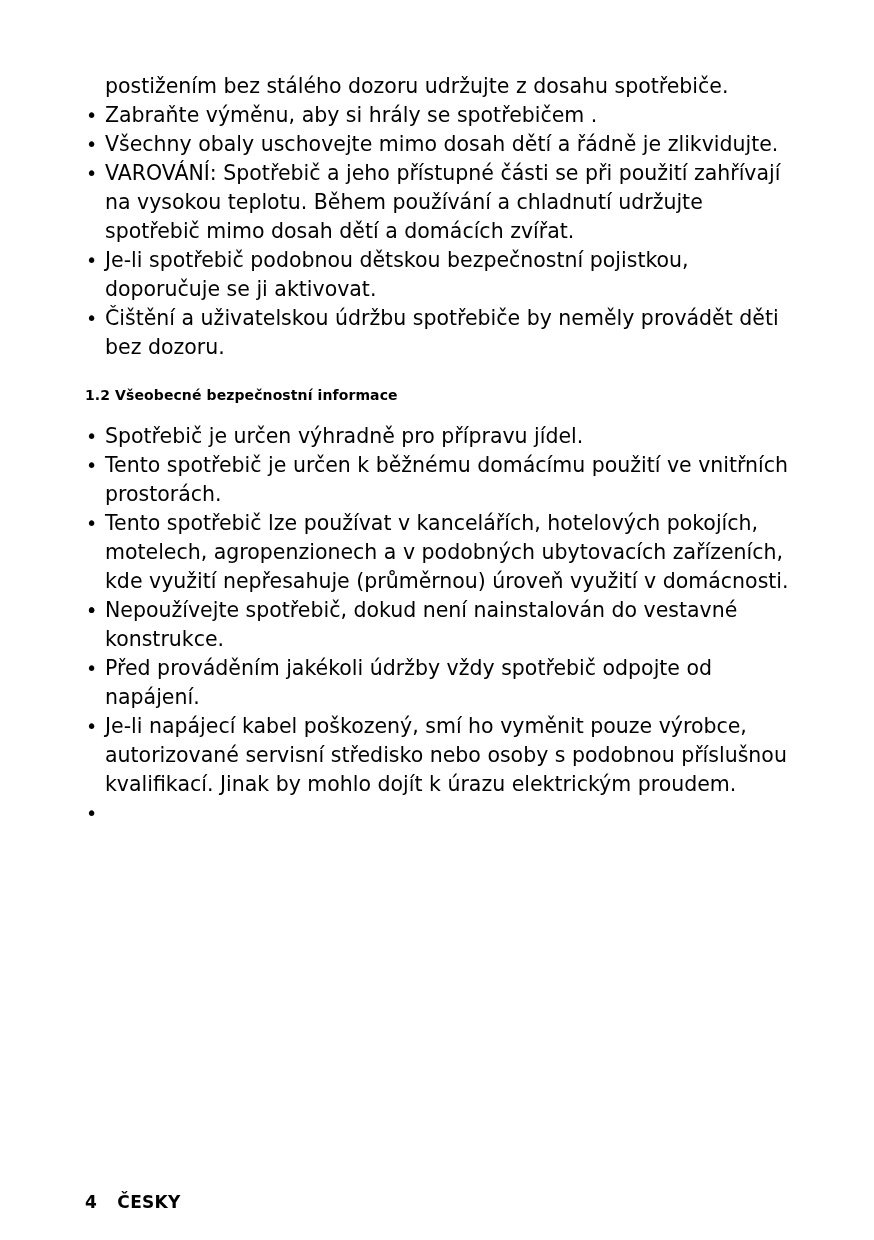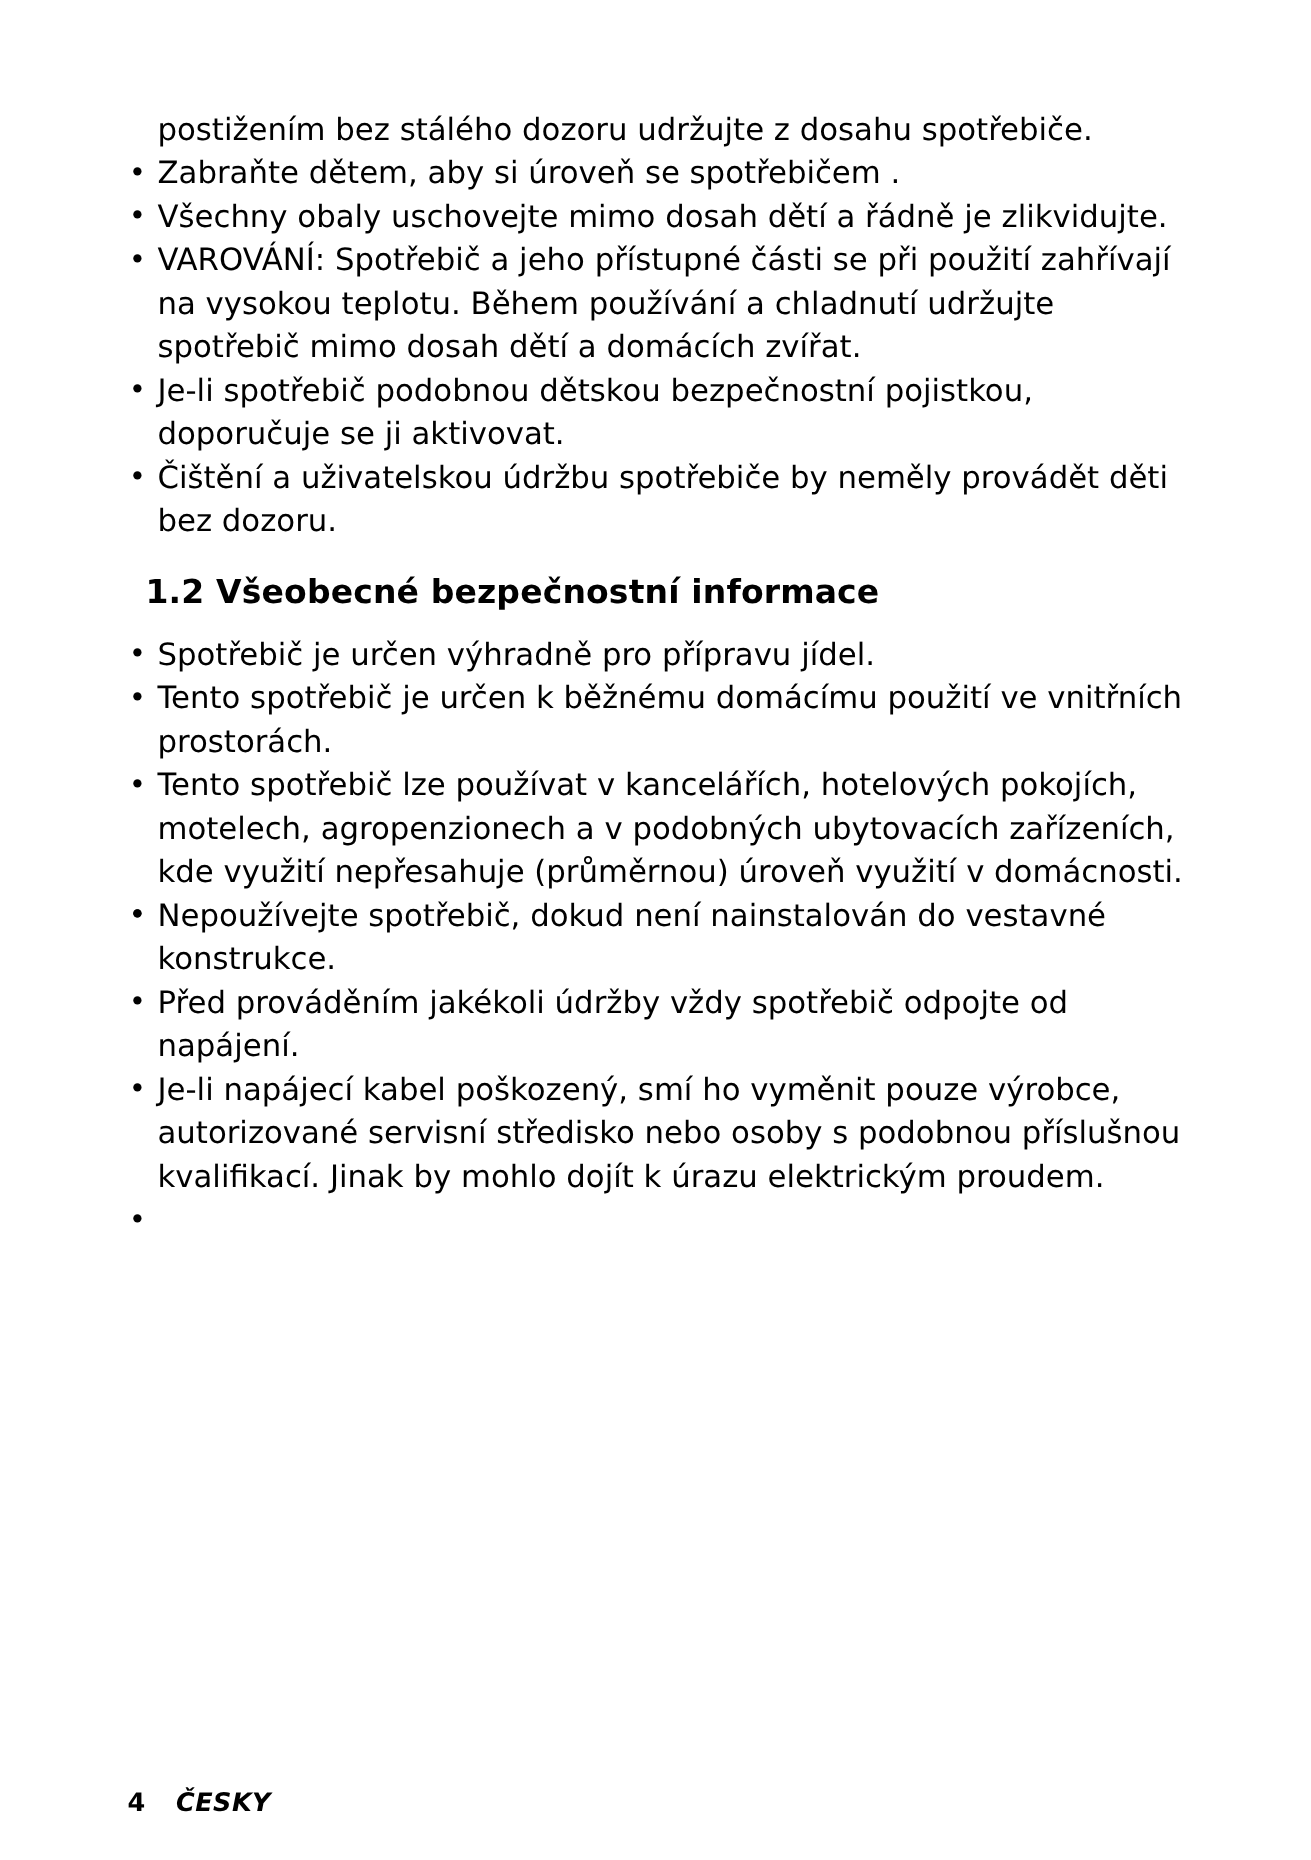--- a/index.html
+++ b/index.html
@@ -43,55 +43,54 @@
     margin: 0;
   }
   ul.bullets li .bullet {
     position: absolute;
     left: 1px;
     top: 0;
     font-size: 19px;
     line-height: 29px;
   }
   h2.section-heading {
-    font-size: 22px;
+    font-size: 14px;
     font-weight: bold;
     line-height: 29px;
-    margin: 19px 0 12px 12px;
+    margin: 19px 0 12px 0;
     padding: 0;
     letter-spacing: 0.1px;
   }
   .footer {
     position: absolute;
     left: 85px;
     bottom: 28px;
     font-size: 17px;
     font-weight: bold;
     letter-spacing: 0.3px;
   }
   .footer .page-num {
     display: inline-block;
     margin-right: 14px;
   }
   .footer .lang {
     display: inline-block;
-    font-style: italic;
   }
 </style>
 </head>
 <body>
 
 <div class="page">
 
   <p class="continuation">postižením bez stálého dozoru udržujte z dosahu spotřebiče.</p>
 
   <ul class="bullets">
     <li>
       <span class="bullet">•</span>
-      <span>Zabraňte dětem, aby si úroveň se spotřebičem .</span>
+      <span>Zabraňte výměnu, aby si hrály se spotřebičem .</span>
     </li>
     <li>
       <span class="bullet">•</span>
       <span>Všechny obaly uschovejte mimo dosah dětí a řádně je zlikvidujte.</span>
     </li>
     <li>
       <span class="bullet">•</span>
       <span>VAROVÁNÍ: Spotřebič a jeho přístupné části se při použití zahřívají na vysokou teplotu. Během používání a chladnutí udržujte spotřebič mimo dosah dětí a domácích zvířat.</span>
     </li>
     <li>

